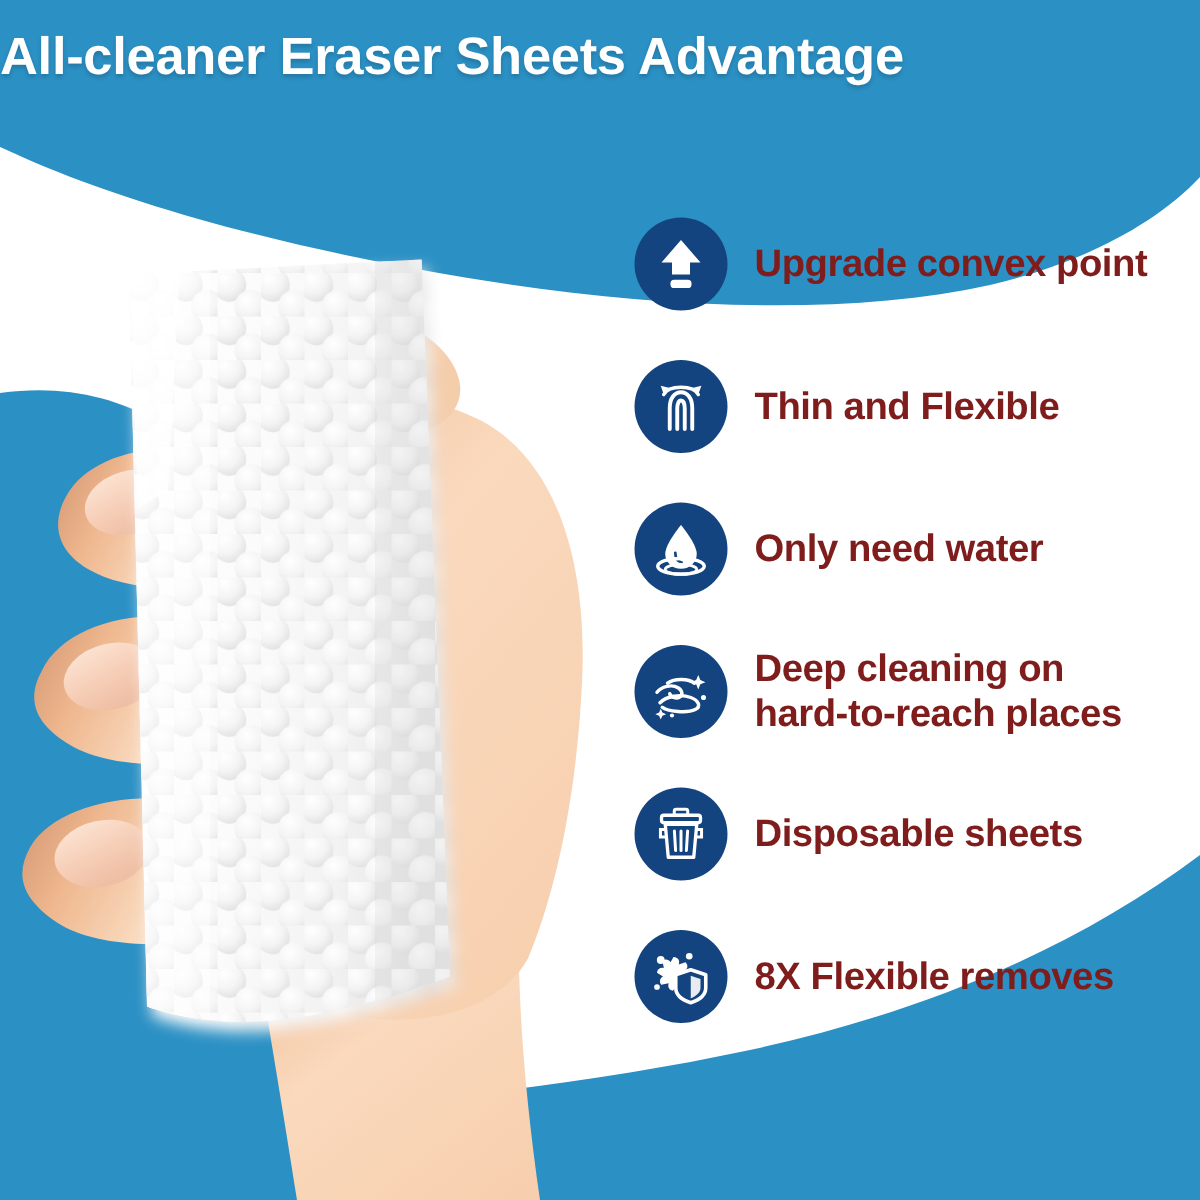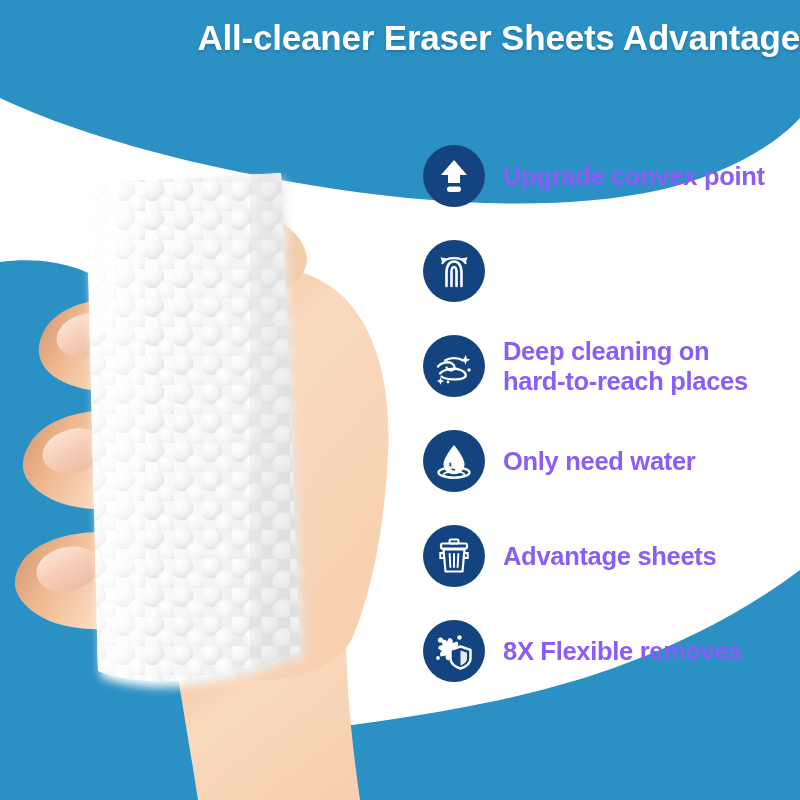--- a/index.html
+++ b/index.html
@@ -30,21 +30,21 @@
     top: 0;
     left: 0;
     width: 800px;
     height: 230px;
   }
   .page-title {
     position: absolute;
     top: 16px;
     left: 0;
     width: 800px;
-    text-align: right;
+    text-align: left;
     color: #ffffff;
     font-size: 35px;
     font-weight: bold;
     letter-spacing: -0.2px;
     line-height: 44px;
     text-shadow: 0 2px 3px rgba(0,0,0,0.18);
     white-space: nowrap;
   }
 
   
@@ -76,21 +76,21 @@
     background: #14447f;
     display: flex;
     align-items: center;
     justify-content: center;
   }
   .feature-icon svg {
     display: block;
   }
   .feature-label {
     margin-left: 18px;
-    color: #8b5cf6;
+    color: #7f1d1d;
     font-size: 25.5px;
     font-weight: bold;
     line-height: 30px;
     letter-spacing: -0.3px;
   }
   .feature-label .l2 {
     display: block;
   }
 </style>
 </head>
@@ -217,20 +217,38 @@
         <svg width="42" height="42" viewBox="0 0 42 42" xmlns="http://www.w3.org/2000/svg">
 
           <path d="M13.5 36 L13.5 22 C13.5 15 17 11.5 21 11.5 C25 11.5 28.5 15 28.5 22 L28.5 36" fill="none" stroke="#ffffff" stroke-width="2.6" stroke-linecap="round"></path>
           <path d="M18.5 36 L18.5 22.5 C18.5 19 19.6 17 21 17 C22.4 17 23.5 19 23.5 22.5 L23.5 36" fill="none" stroke="#ffffff" stroke-width="2.6" stroke-linecap="round"></path>
 
           <path d="M9.5 13 C13 6.5 29 6.5 32.5 13" fill="none" stroke="#ffffff" stroke-width="2.4" stroke-linecap="round"></path>
           <path d="M9.5 13 L7.5 7.2 L13.6 8.6 Z" fill="#ffffff"></path>
           <path d="M32.5 13 L34.6 7.2 L28.5 8.6 Z" fill="#ffffff"></path>
         </svg>
       </div>
+      <div class="feature-label">
+        <span>Thin and Flexible</span>
+      </div>
+    </div>
+
+    <div class="feature-row">
+      <div class="feature-icon">
+        <svg width="42" height="42" viewBox="0 0 42 42" xmlns="http://www.w3.org/2000/svg">
+          <path d="M21 5 C21 5 31.5 17.5 31.5 24.2 C31.5 30 26.8 34.2 21 34.2 C15.2 34.2 10.5 30 10.5 24.2 C10.5 17.5 21 5 21 5 Z" fill="#ffffff"></path>
+          <path d="M17.2 23.5 C17.2 27 18.9 29.4 21.4 30" fill="none" stroke="#14447f" stroke-width="1.8" stroke-linecap="round"></path>
+
+          <ellipse cx="21" cy="32.5" rx="15.5" ry="5.2" fill="none" stroke="#ffffff" stroke-width="2.3"></ellipse>
+          <ellipse cx="21" cy="34.6" rx="10.5" ry="3.3" fill="none" stroke="#ffffff" stroke-width="1.8"></ellipse>
+        </svg>
+      </div>
+      <div class="feature-label">
+        <span>Only need water</span>
+      </div>
     </div>
 
     <div class="feature-row">
       <div class="feature-icon">
         <svg width="44" height="44" viewBox="0 0 44 44" xmlns="http://www.w3.org/2000/svg">
 
           <path d="M6 22.5 C9 18.5 16 17 20 19.5 C23 21.4 23.5 24.5 21 25.8 C18.6 27 15 25.6 14.5 23.5" fill="none" stroke="#ffffff" stroke-width="2.3" stroke-linecap="round" stroke-linejoin="round"></path>
           <path d="M8 29.5 C12 25 22 23.5 28.5 26 C34 28.1 35.5 32 31.5 34 C26.5 36.5 13 35.5 9.5 32.5" fill="none" stroke="#ffffff" stroke-width="2.3" stroke-linecap="round" stroke-linejoin="round"></path>
           <path d="M13 16.5 C18 13 27 13.5 31 16.5" fill="none" stroke="#ffffff" stroke-width="2.3" stroke-linecap="round"></path>
 
@@ -242,52 +260,37 @@
       </div>
       <div class="feature-label">
         <span>Deep cleaning on</span>
         <span class="l2">hard-to-reach places</span>
       </div>
     </div>
 
     <div class="feature-row">
       <div class="feature-icon">
         <svg width="42" height="42" viewBox="0 0 42 42" xmlns="http://www.w3.org/2000/svg">
-          <path d="M21 5 C21 5 31.5 17.5 31.5 24.2 C31.5 30 26.8 34.2 21 34.2 C15.2 34.2 10.5 30 10.5 24.2 C10.5 17.5 21 5 21 5 Z" fill="#ffffff"></path>
-          <path d="M17.2 23.5 C17.2 27 18.9 29.4 21.4 30" fill="none" stroke="#14447f" stroke-width="1.8" stroke-linecap="round"></path>
-
-          <ellipse cx="21" cy="32.5" rx="15.5" ry="5.2" fill="none" stroke="#ffffff" stroke-width="2.3"></ellipse>
-          <ellipse cx="21" cy="34.6" rx="10.5" ry="3.3" fill="none" stroke="#ffffff" stroke-width="1.8"></ellipse>
-        </svg>
-      </div>
-      <div class="feature-label">
-        <span>Only need water</span>
-      </div>
-    </div>
-
-    <div class="feature-row">
-      <div class="feature-icon">
-        <svg width="42" height="42" viewBox="0 0 42 42" xmlns="http://www.w3.org/2000/svg">
 
           <rect x="16.5" y="4.5" width="9" height="4" rx="1.3" fill="none" stroke="#ffffff" stroke-width="2"></rect>
 
           <rect x="8" y="8.5" width="26" height="5" rx="1.6" fill="none" stroke="#ffffff" stroke-width="2.2"></rect>
 
           <path d="M10.5 14.5 L12.5 36.5 L29.5 36.5 L31.5 14.5 Z" fill="none" stroke="#ffffff" stroke-width="2.2" stroke-linejoin="round"></path>
 
           <path d="M10.8 18 L7.3 18 L7.3 23 L11.2 23" fill="none" stroke="#ffffff" stroke-width="2"></path>
           <path d="M31.2 18 L34.7 18 L34.7 23 L30.8 23" fill="none" stroke="#ffffff" stroke-width="2"></path>
 
           <line x1="16.6" y1="19" x2="17.4" y2="32" stroke="#ffffff" stroke-width="2" stroke-linecap="round"></line>
           <line x1="21" y1="19" x2="21" y2="32" stroke="#ffffff" stroke-width="2" stroke-linecap="round"></line>
           <line x1="25.4" y1="19" x2="24.6" y2="32" stroke="#ffffff" stroke-width="2" stroke-linecap="round"></line>
         </svg>
       </div>
       <div class="feature-label">
-        <span>Advantage sheets</span>
+        <span>Disposable sheets</span>
       </div>
     </div>
 
     <div class="feature-row">
       <div class="feature-icon">
         <svg width="44" height="44" viewBox="0 0 44 44" xmlns="http://www.w3.org/2000/svg">
 
           <path d="M17 9 C20 9 21.5 11.5 20.5 14 L25 12.5 C27 14.5 26.5 17 24.5 18 L29 20.5 C29 23 27 24.5 24.5 24 L25.5 29 C23.5 30.5 21 29.8 20 27.8 L16.5 31.5 C14 31 13 28.8 13.8 26.5 L8.8 27.5 C7.3 25.5 8 23 10 22 L6 19.5 C6.2 17 8.3 15.8 10.6 16.3 L9.5 11.5 C11.5 10 14 10.6 15 12.5 Z" fill="#ffffff"></path>
           <circle cx="8.5" cy="11" r="2.6" fill="#ffffff"></circle>
           <circle cx="27.5" cy="8.5" r="2.2" fill="#ffffff"></circle>

